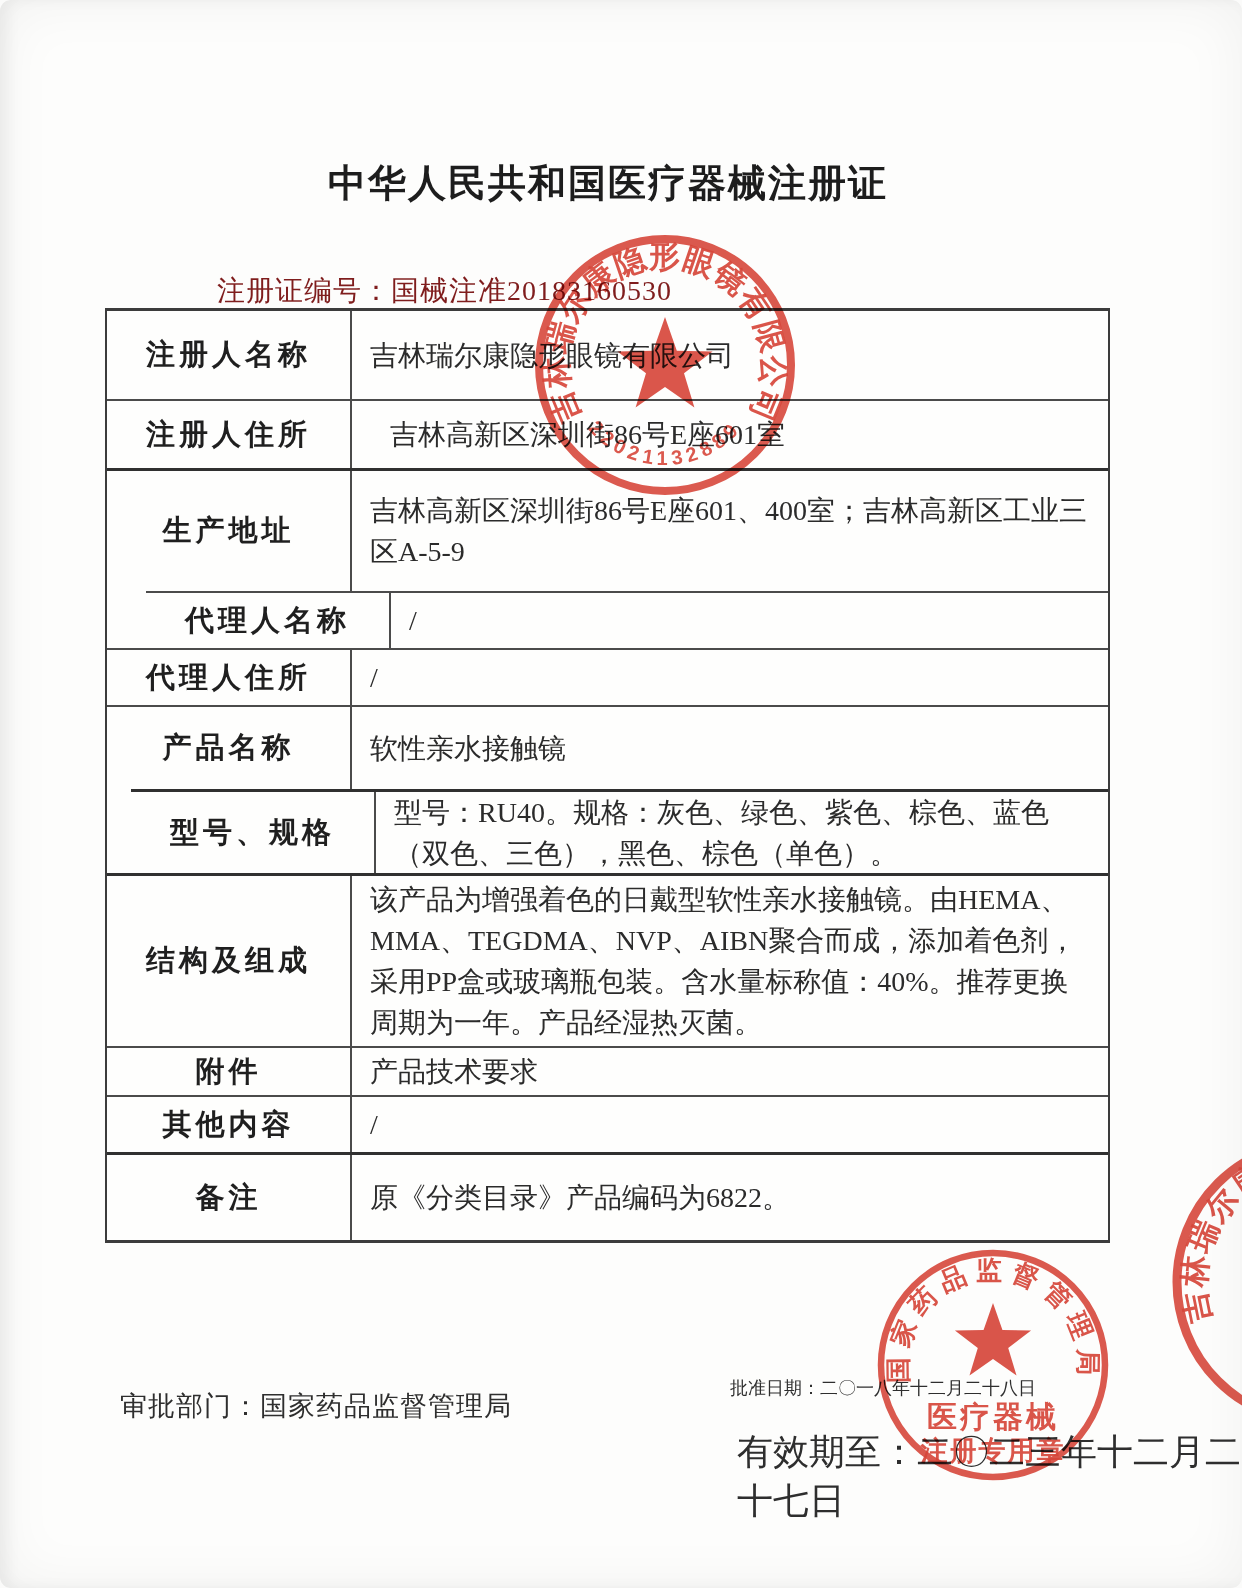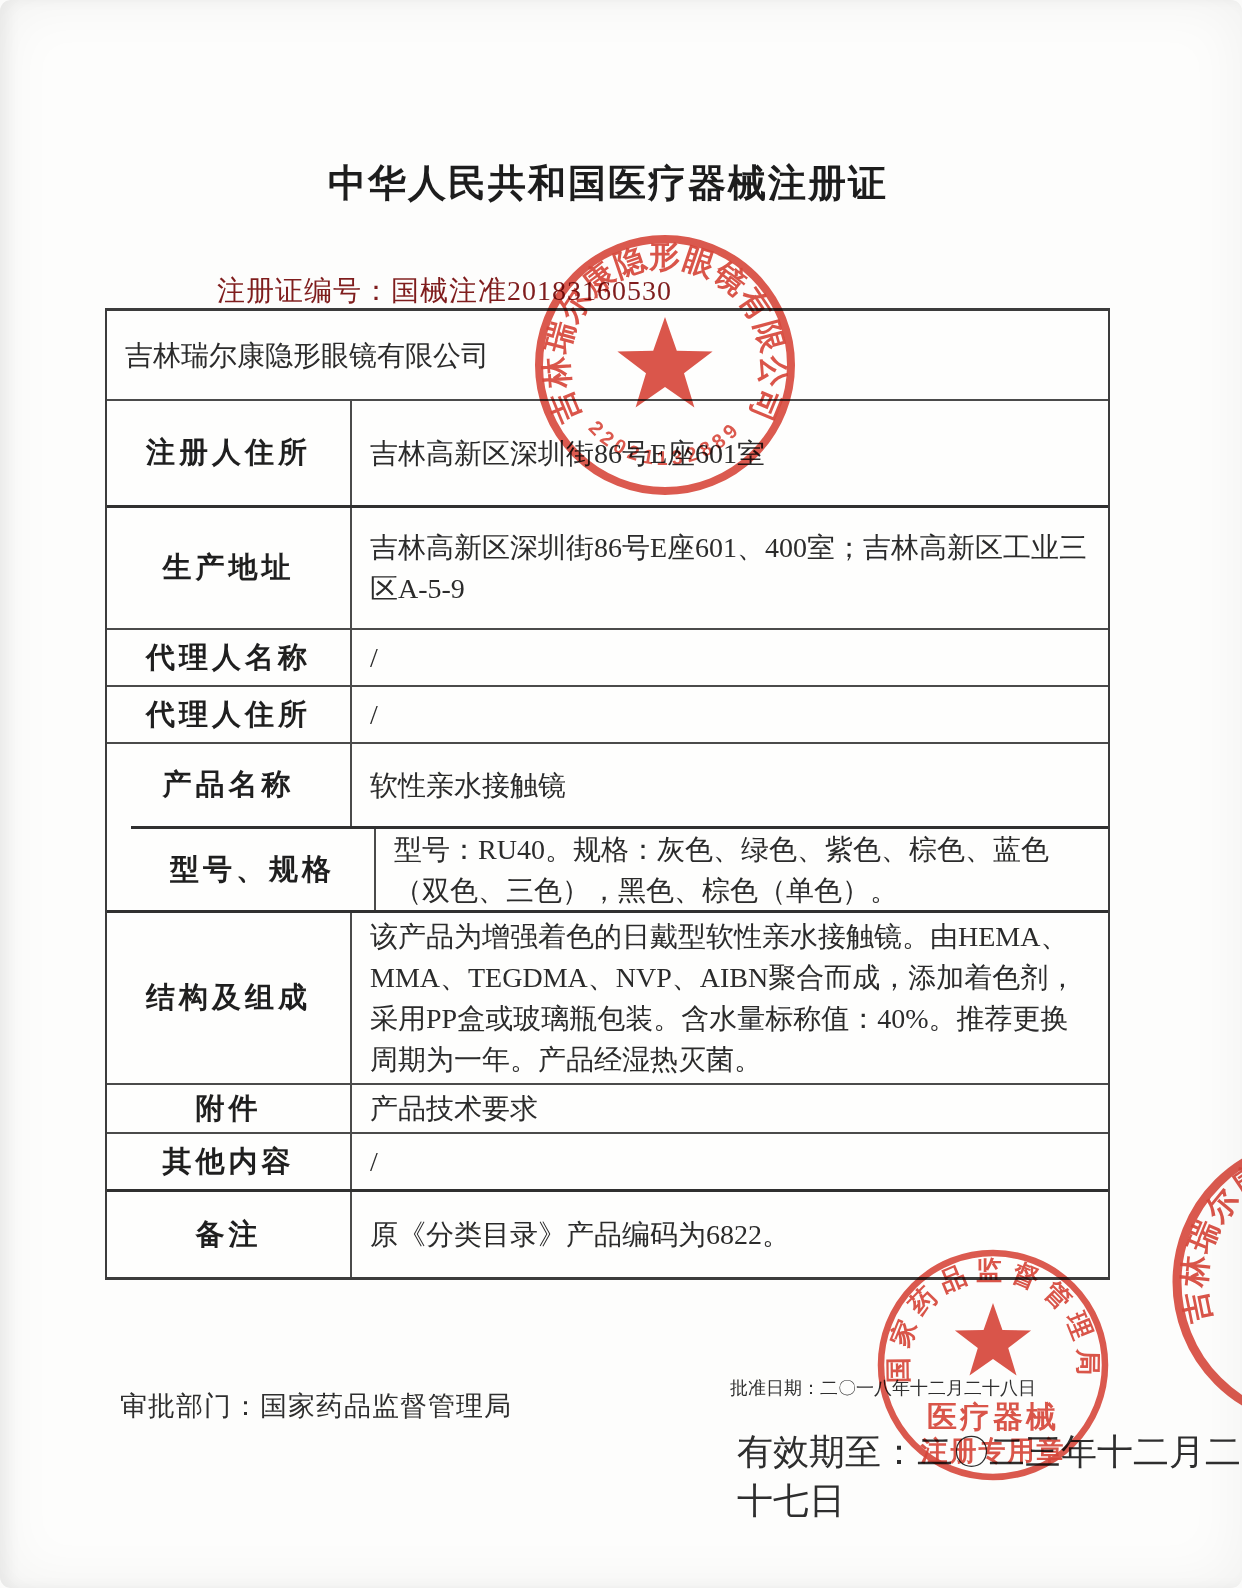--- a/index.html
+++ b/index.html
@@ -34,40 +34,41 @@
   .cell-label{
     width:245px;flex:0 0 245px;display:flex;align-items:center;justify-content:center;
     border-right:2px solid #4b4b4b;box-sizing:border-box;
     font-size:29px;font-weight:700;letter-spacing:4px;color:#1f1f1f;
     text-align:center;
   }
   .cell-value{
     flex:1;display:flex;align-items:center;box-sizing:border-box;
     padding:6px 16px 6px 18px;font-size:28px;line-height:41px;color:#2b2b2b;
   }
-  .r0{height:88px;} .r1{height:106px;} .r2{height:123px;} .r3{height:57px;}
+  .r0{height:88px;} .r1{height:69px;gap:20px;} .r2{height:123px;} .r3{height:57px;margin-left:39px;}
   .r4{height:57px;} .r5{height:84px;} .r6{height:84px;margin-left:24px;} .r7{height:173px;}
   .r8{height:95px;} .r9{height:49px;} .r10{height:57px;justify-content:center;} .r11{height:88px;}
   .footer-dept{position:absolute;left:120px;top:1388px;font-size:27px;letter-spacing:1px;}
   .footer-approval{position:absolute;left:730px;top:1376px;font-size:18px;letter-spacing:0px;}
   .footer-valid{position:absolute;left:737px;top:1428px;font-size:36px;letter-spacing:0px;}
   .seal{position:absolute;mix-blend-mode:multiply;opacity:0.93;}
   .seal text{font-family:"Liberation Sans","DejaVu Sans",sans-serif;font-weight:700;}
 </style>
 </head>
 <body>
 
 <div class="page">
 
   <div class="doc-title">中华人民共和国医疗器械注册证</div>
 
   <div class="reg-line"><span>注册证编号：</span><span>国械注准20183160530</span></div>
 
   <div class="cert-table">
     <div class="row r0">
+      <div class="cell-label">注册人名称</div>
       <div class="cell-value">吉林瑞尔康隐形眼镜有限公司</div>
     </div>
     <div class="row r1">
       <div class="cell-label">注册人住所</div>
       <div class="cell-value">吉林高新区深圳街86号E座601室</div>
     </div>
     <div class="row r2 thick">
       <div class="cell-label">生产地址</div>
       <div class="cell-value">吉林高新区深圳街86号E座601、400室；吉林高新区工业三区A-5-9</div>
     </div>

